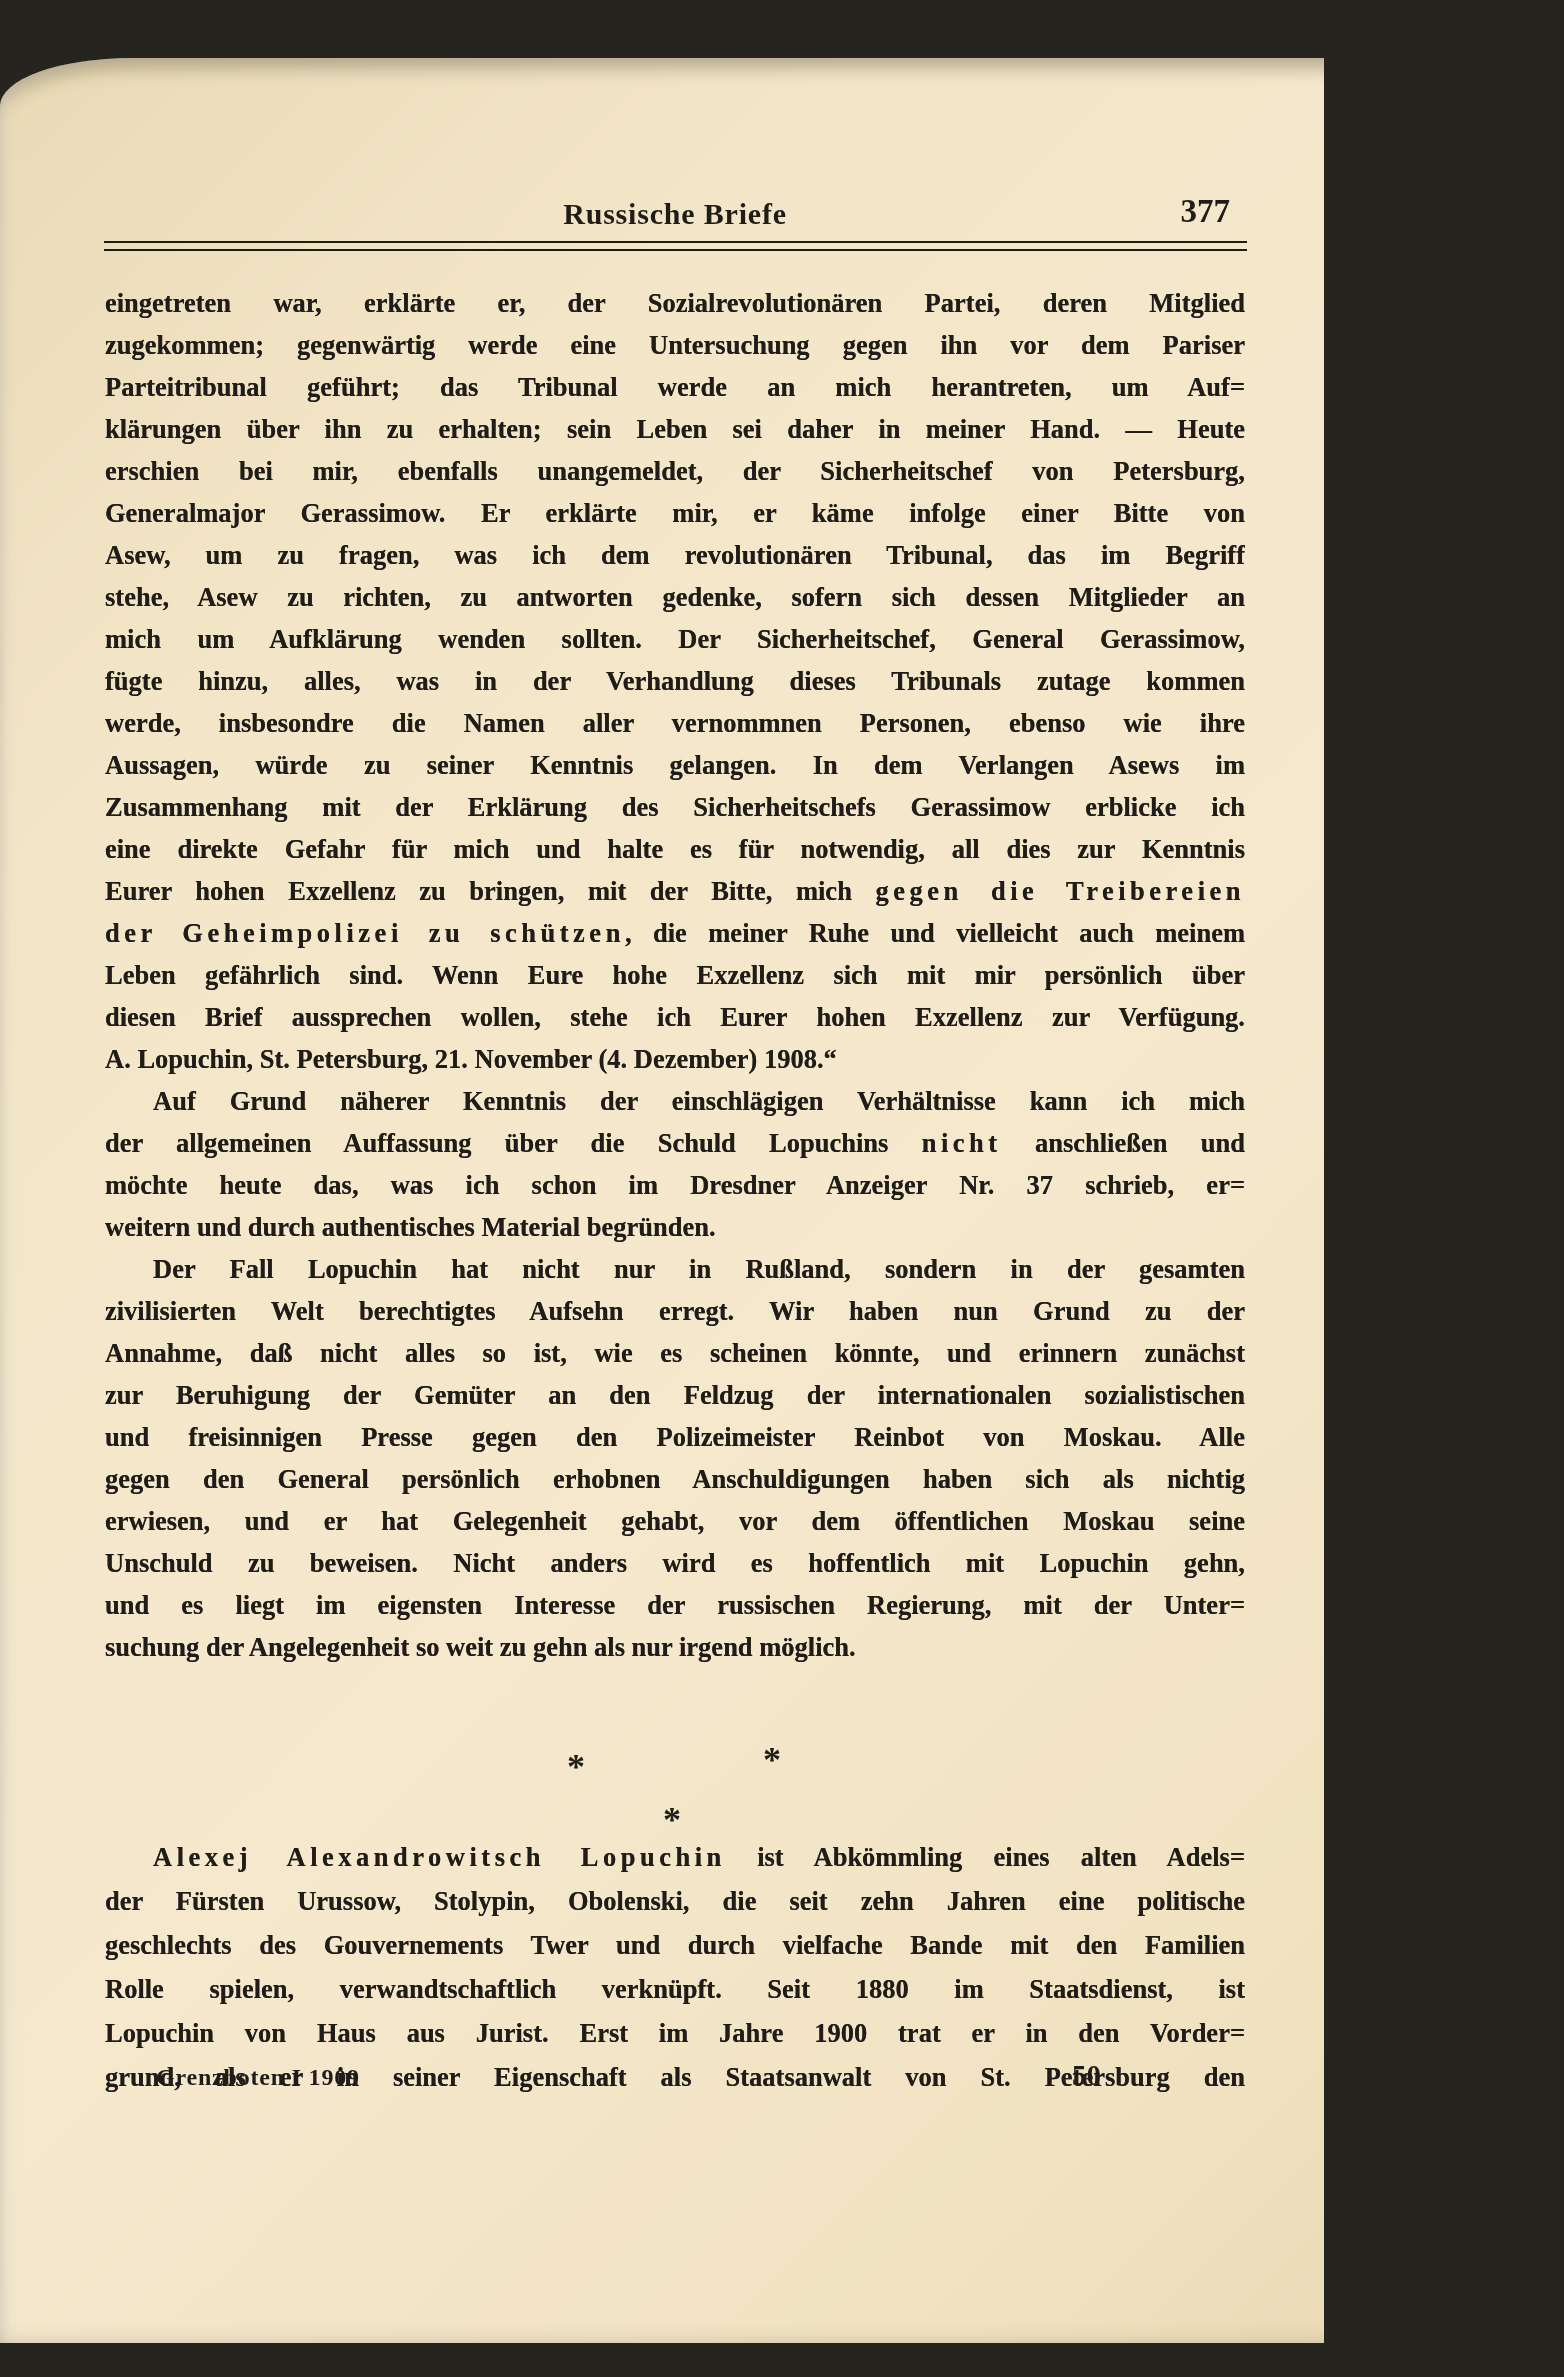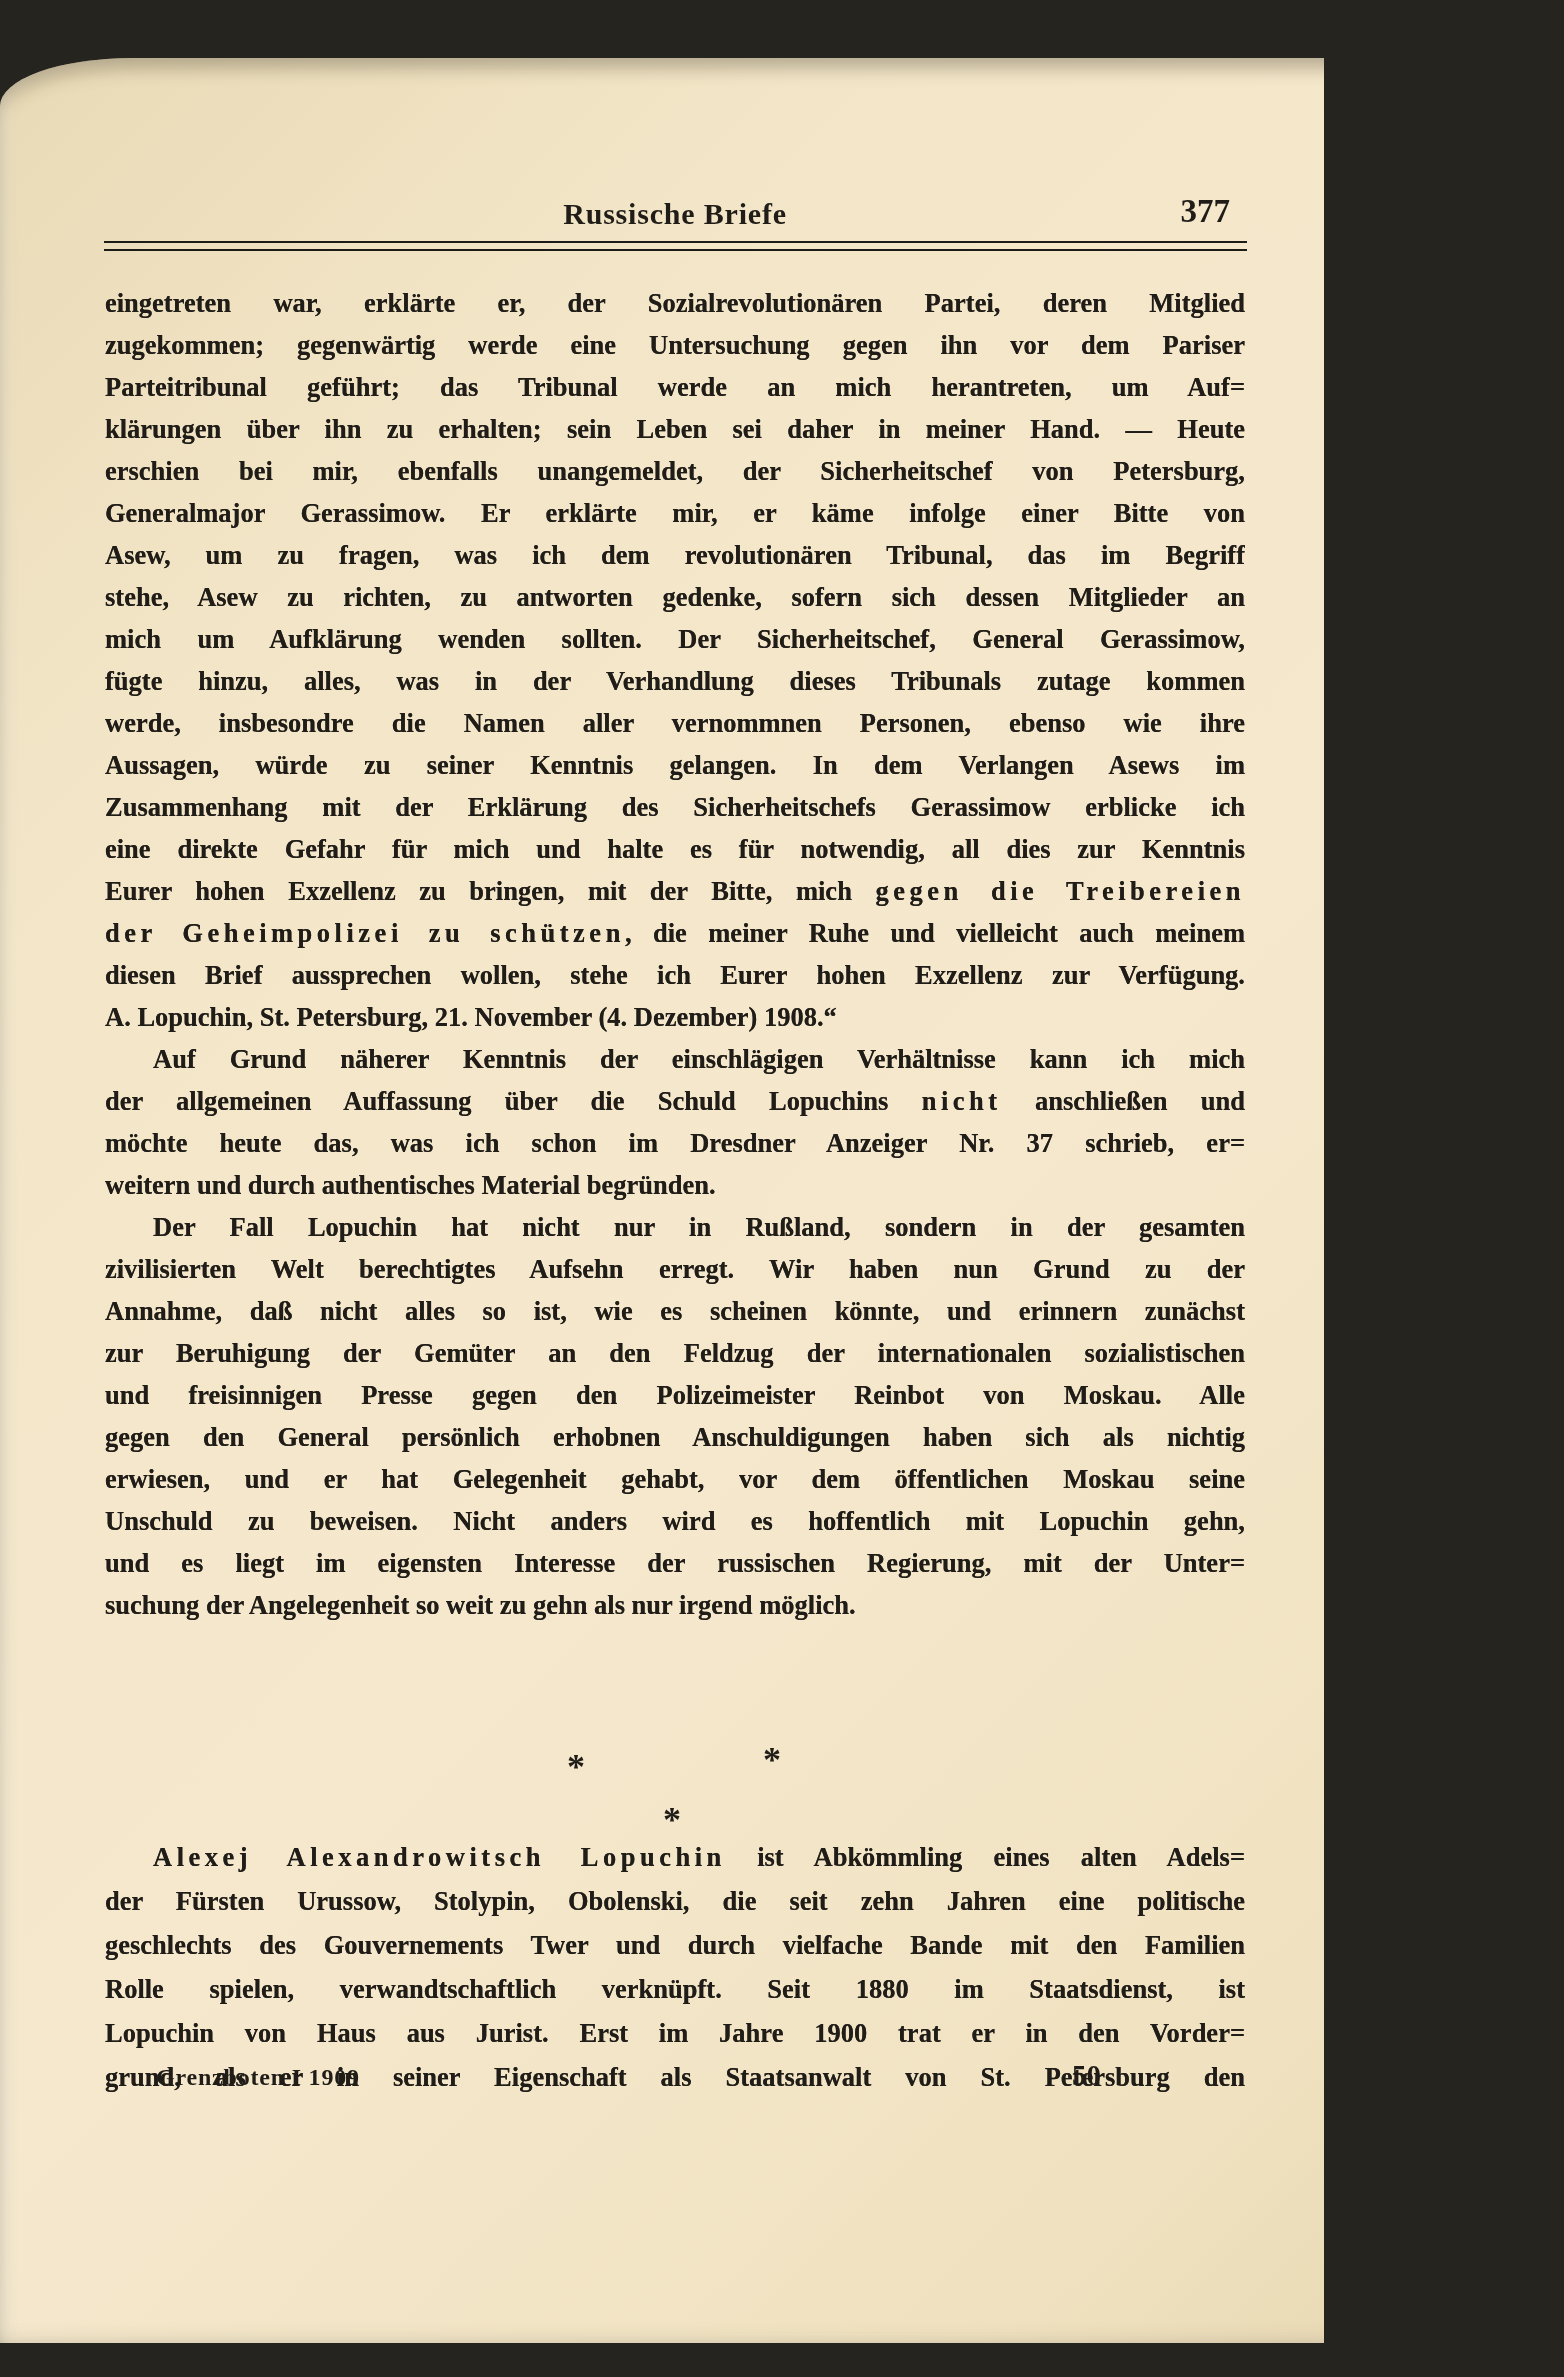--- a/index.html
+++ b/index.html
@@ -90,20 +90,21 @@
       <div class="line"><span>Asew, um zu fragen, was ich dem revolutionären Tribunal, das im Begriff</span></div>
       <div class="line"><span>stehe, Asew zu richten, zu antworten gedenke, sofern sich dessen Mitglieder an</span></div>
       <div class="line"><span>mich um Aufklärung wenden sollten. Der Sicherheitschef, General Gerassimow,</span></div>
       <div class="line"><span>fügte hinzu, alles, was in der Verhandlung dieses Tribunals zutage kommen</span></div>
       <div class="line"><span>werde, insbesondre die Namen aller vernommnen Personen, ebenso wie ihre</span></div>
       <div class="line"><span>Aussagen, würde zu seiner Kenntnis gelangen. In dem Verlangen Asews im</span></div>
       <div class="line"><span>Zusammenhang mit der Erklärung des Sicherheitschefs Gerassimow erblicke ich</span></div>
       <div class="line"><span>eine direkte Gefahr für mich und halte es für notwendig, all dies zur Kenntnis</span></div>
       <div class="line"><span>Eurer hohen Exzellenz zu bringen, mit der Bitte, mich </span><span class="sperr">gegen die Treibereien</span></div>
       <div class="line"><span class="sperr">der Geheimpolizei zu schützen</span><span>, die meiner Ruhe und vielleicht auch meinem</span></div>
+      <div class="line"><span>Leben gefährlich sind. Wenn Eure hohe Exzellenz sich mit mir persönlich über</span></div>
       <div class="line"><span>diesen Brief aussprechen wollen, stehe ich Eurer hohen Exzellenz zur Verfügung.</span></div>
       <div class="line endline"><span>A. Lopuchin, St. Petersburg, 21. November (4. Dezember) 1908.“</span></div>
       <div class="line indent"><span>Auf Grund näherer Kenntnis der einschlägigen Verhältnisse kann ich mich</span></div>
       <div class="line"><span>der allgemeinen Auffassung über die Schuld Lopuchins </span><span class="sperr">nicht</span><span> anschließen und</span></div>
       <div class="line"><span>möchte heute das, was ich schon im Dresdner Anzeiger Nr. 37 schrieb, er=</span></div>
       <div class="line endline"><span>weitern und durch authentisches Material begründen.</span></div>
       <div class="line indent"><span>Der Fall Lopuchin hat nicht nur in Rußland, sondern in der gesamten</span></div>
       <div class="line"><span>zivilisierten Welt berechtigtes Aufsehn erregt. Wir haben nun Grund zu der</span></div>
       <div class="line"><span>Annahme, daß nicht alles so ist, wie es scheinen könnte, und erinnern zunächst</span></div>
       <div class="line"><span>zur Beruhigung der Gemüter an den Feldzug der internationalen sozialistischen</span></div>

